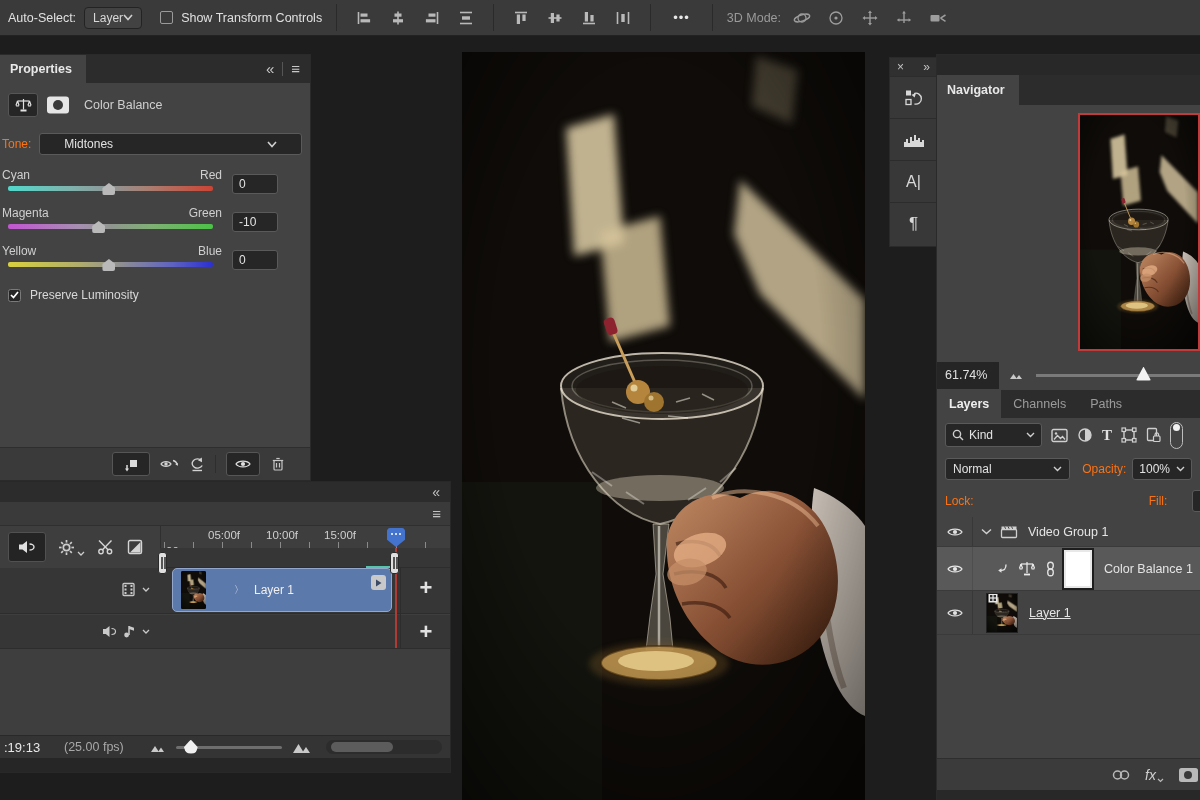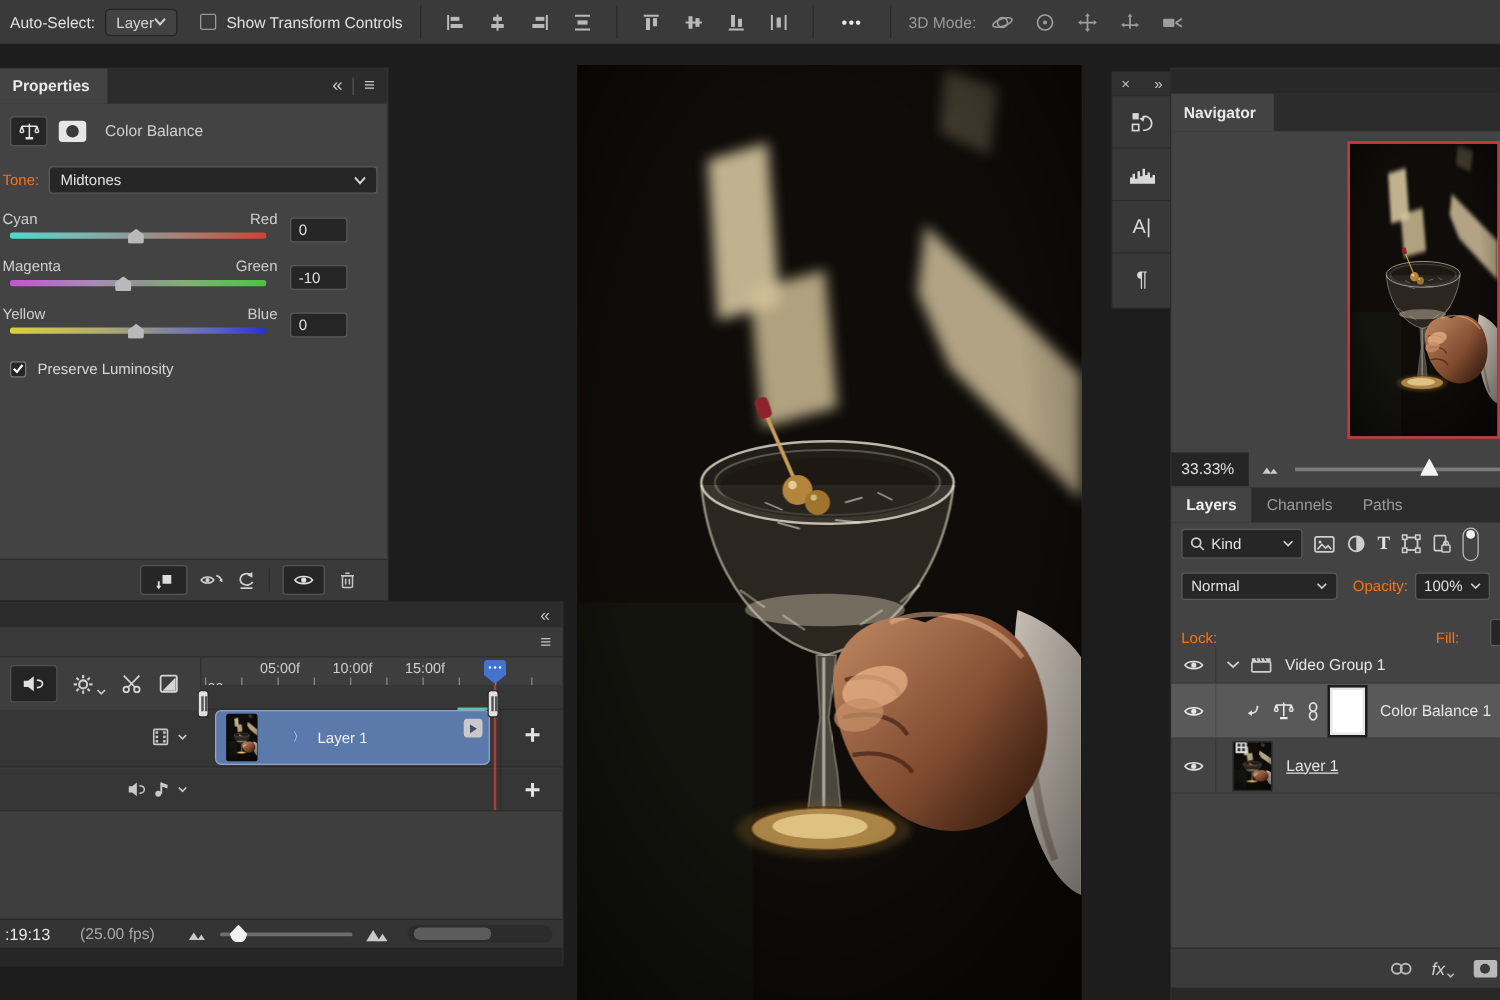--- a/index.html
+++ b/index.html
@@ -26,21 +26,21 @@
   .tabstrip { position:absolute; left:0; top:0; right:0; height:28px; background:#2c2c2c; display:flex; }
   .tab-active { background:#434343; color:#e8e8e8; font-weight:bold; font-size:12.5px;
     display:flex; align-items:center; padding:0 14px 0 10px; }
   .panel-glyphs { position:absolute; top:5px; display:flex; align-items:center; gap:8px; color:#c8c8c8; font-size:13px; }
   .glyph-btn { cursor:default; }
   .props-header { position:absolute; left:0; top:32px; width:256px; height:36px; display:flex; align-items:center; gap:8px; padding:0 8px; }
   .dark-btn { background:#262626; border:1px solid #565656; border-radius:3px; display:flex; align-items:center; justify-content:center; }
   .adj-title { color:#cfcfcf; font-size:12.5px; margin-left:6px; }
   .props-row-tone { position:absolute; left:0; top:78px; width:310px; display:flex; align-items:center; gap:8px; padding:0 8px 0 2px; }
   .field { background:#262626; border:1px solid #5a5a5a; border-radius:3px; color:#e2e2e2; }
-  .tone-dd { flex:1; height:22px; display:flex; align-items:center; justify-content:space-between; padding:0 8px; }
+  .tone-dd { flex:1; height:22px; display:flex; align-items:center; justify-content:space-between; padding:0 24px; }
   .slider-grp { position:absolute; left:0; width:310px; }
   .sl-labels { position:absolute; left:2px; right:88px; top:0; display:flex; justify-content:space-between; color:#cfcfcf; }
   .sl-bar { position:absolute; left:8px; top:18px; width:205px; height:5px; border-radius:2px; }
   .sl-thumb { position:absolute; top:-3px; width:13px; height:12px; background:#b9b9b9;
     clip-path:polygon(50% 0,100% 42%,100% 100%,0 100%,0 42%); border-radius:2px; }
   .sl-val { position:absolute; left:232px; top:6px; width:46px; height:20px; padding:2px 6px; font-size:12px; }
   .bar-cr { background:linear-gradient(90deg,#52d8cc 0%,#7fb3ad 30%,#8f9596 50%,#a97f72 68%,#cc4434 100%); }
   .bar-mg { background:linear-gradient(90deg,#c255d2 0%,#a58fb0 35%,#90958f 50%,#7fb075 70%,#4cc246 100%); }
   .bar-yb { background:linear-gradient(90deg,#d8d23e 0%,#b0ad6e 35%,#8f8f93 55%,#5f63c0 80%,#2b2fd0 100%); }
   .check-row { position:absolute; left:8px; top:233px; display:flex; align-items:center; gap:9px; }
@@ -115,21 +115,21 @@
   .lay-tab { display:flex; align-items:center; padding:0 12px; color:#9b9b9b; font-size:12.5px; }
   .lay-tab.on { background:#434343; color:#eee; font-weight:bold; }
   .filter-row { position:absolute; left:0; top:363px; width:263px; height:34px; display:flex; align-items:center; gap:9px; padding:0 8px; }
   .kind-dd { width:97px; height:24px; display:flex; align-items:center; gap:5px; padding:0 6px; border-radius:3px; }
   .toggle-pill { width:13px; height:27px; border:1.5px solid #bdbdbd; border-radius:7px; position:relative; }
   .toggle-pill::before { content:""; position:absolute; left:1.5px; top:1.5px; width:7px; height:7px; border-radius:50%; background:#f2f2f2; }
   .blend-row { position:absolute; left:0; top:397px; width:263px; height:33px; display:flex; align-items:center; padding:0 8px; gap:6px; }
   .blend-dd { width:136px; height:22px; display:flex; align-items:center; justify-content:space-between; padding:0 7px; }
   .mini-lbl { color:#f97316; font-size:12px; }
   .val-box { height:22px; display:flex; align-items:center; padding:0 6px; gap:6px; font-size:12px; }
-  .lock-row { position:absolute; left:0; top:430px; width:263px; height:32px; display:flex; align-items:flex-end; gap:25px; padding:0 8px; }
+  .lock-row { position:absolute; left:0; top:430px; width:263px; height:32px; display:flex; align-items:center; gap:25px; padding:0 8px; }
   .lay-rows { position:absolute; left:0; top:462px; width:263px; }
   .lay-row { position:relative; width:263px; border-bottom:1px solid #3a3a3a; display:flex; align-items:center; }
   .eye-cell { width:36px; align-self:stretch; display:flex; align-items:center; justify-content:center; border-right:1px solid #383838; }
   .lname { font-size:12.5px; color:#e4e4e4; }
   .mask-thumb { width:28px; height:38px; background:#fff; border:2px solid #e8e8e8; outline:2px solid #1d1d1d; margin:0 4px; }
   .vid-thumb { width:30px; height:38px; background:#000; overflow:hidden; position:relative; outline:1px solid #222; }
   .vid-thumb svg { width:100%; height:100%; }
   .lay-footer { position:absolute; left:0; top:703px; width:263px; height:32px; background:#3b3b3b; border-top:1px solid #2e2e2e;
     display:flex; align-items:center; justify-content:flex-end; gap:14px; padding-right:2px; }
   .rd-bottom { position:absolute; left:0; top:735px; width:263px; height:10px; background:#282828; }
@@ -626,21 +626,21 @@
 
     <div class="nav-tabs">
       <div class="tab-active">Navigator</div>
     </div>
     <div class="nav-thumb">
       <svg viewBox="0 0 403 748" preserveAspectRatio="none">
           <use href="#photoArt"></use>
         </svg>
     </div>
     <div class="nav-zoomrow">
-      <div class="nav-zoombox">33.33%</div>
+      <div class="nav-zoombox">61.74%</div>
       <svg class="ic" width="15" height="10" style="margin-left:10px;">
           <polygon points="1,9 4.5,4 8,9" fill="#c9c9c9"></polygon>
           <polygon points="7,9 10,5 13,9" fill="#c9c9c9"></polygon>
         </svg>
       <span class="nav-sl-track">
           <span class="nav-sl-thumb"></span>
         </span>
     </div>
 
     <div class="lay-tabs">

